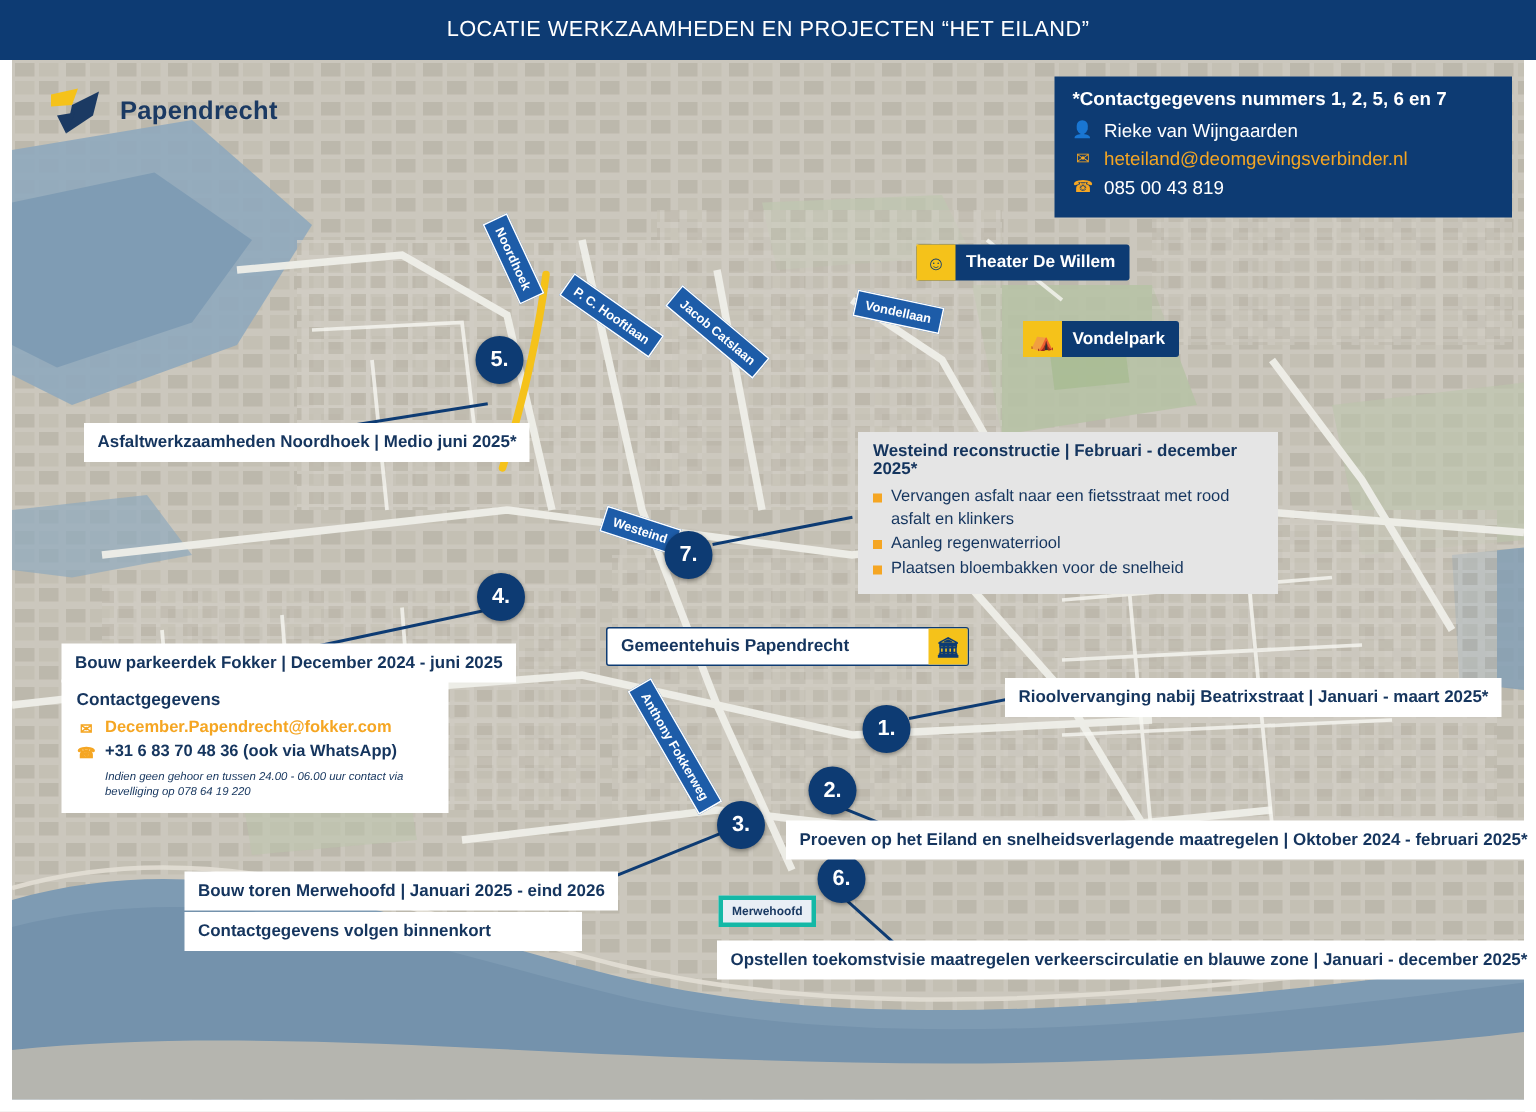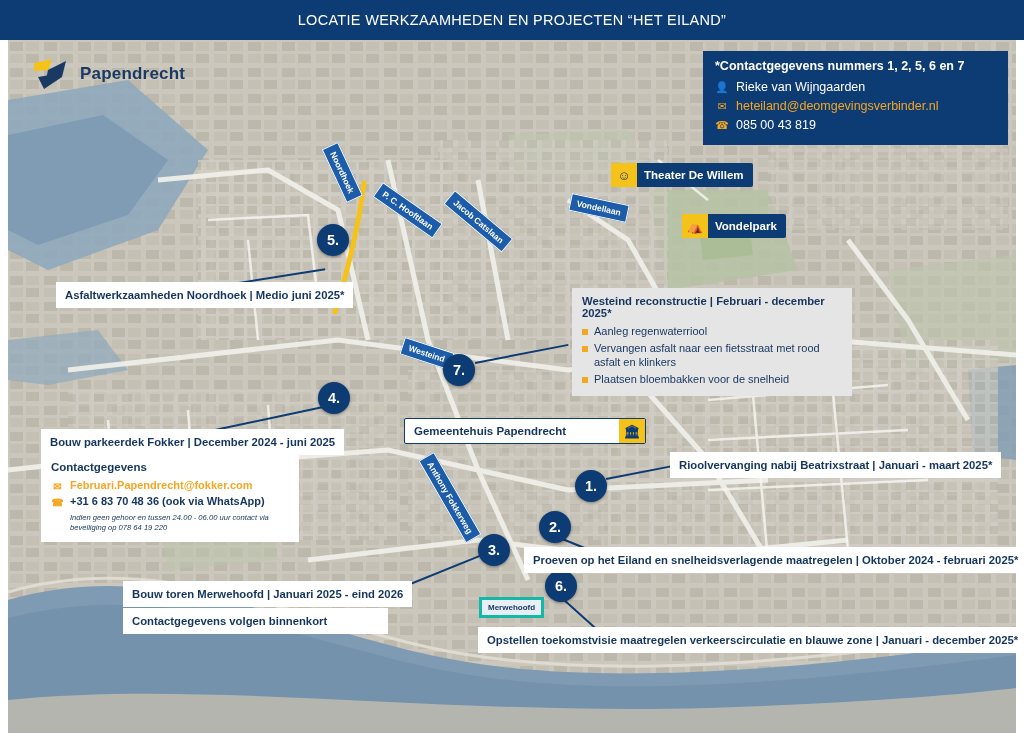--- a/index.html
+++ b/index.html
@@ -396,38 +396,38 @@
   <div class="marker" style="left:545px; top:570px;">6.</div>
 
   <div class="box" style="left:56px; top:282px;">Asfaltwerkzaamheden Noordhoek | Medio juni 2025*</div>
 
   <div class="box" style="left:41px; top:429px;">Bouw parkeerdek Fokker | December 2024 - juni 2025</div>
 
   <div class="fokker" style="left:41px; top:453px;">
     <div class="fokker-title">Contactgegevens</div>
     <div class="fokker-row">
       <span class="f-ico">✉</span>
-      <span class="fokker-mail">Februari.Papendrecht@fokker.com</span>
+      <span class="fokker-mail">December.Papendrecht@fokker.com</span>
     </div>
     <div class="fokker-row">
       <span class="f-ico">☎</span>
       <span>+31 6 83 70 48 36 (ook via WhatsApp)</span>
     </div>
     <div class="fokker-note">Indien geen gehoor en tussen 24.00 - 06.00 uur contact via bevelliging op 078 64 19 220</div>
   </div>
 
   <div class="box" style="left:123px; top:581px;">Bouw toren Merwehoofd | Januari 2025 - eind 2026</div>
   <div class="box" style="left:123px; top:608px; width:265px;">Contactgegevens volgen binnenkort</div>
 
   <div class="box" style="left:670px; top:452px;">Rioolvervanging nabij Beatrixstraat | Januari - maart 2025*</div>
   <div class="box" style="left:524px; top:547px;">Proeven op het Eiland en snelheidsverlagende maatregelen  | Oktober 2024 - februari 2025*</div>
   <div class="box" style="left:478px; top:627px;">Opstellen toekomstvisie maatregelen verkeerscirculatie en blauwe zone | Januari - december 2025*</div>
 
   <div class="detail-panel" style="left:572px; top:288px;">
     <div class="detail-title">Westeind reconstructie | Februari - december 2025*</div>
     <ul class="detail-list">
+      <li>Vervangen asfalt naar een fietsstraat met rood asfalt en klinkers</li>
       <li>Aanleg regenwaterriool</li>
-      <li>Vervangen asfalt naar een fietsstraat met rood asfalt en klinkers</li>
       <li>Plaatsen bloembakken voor de snelheid</li>
     </ul>
   </div>
 
 </div>
 
 </body></html>

